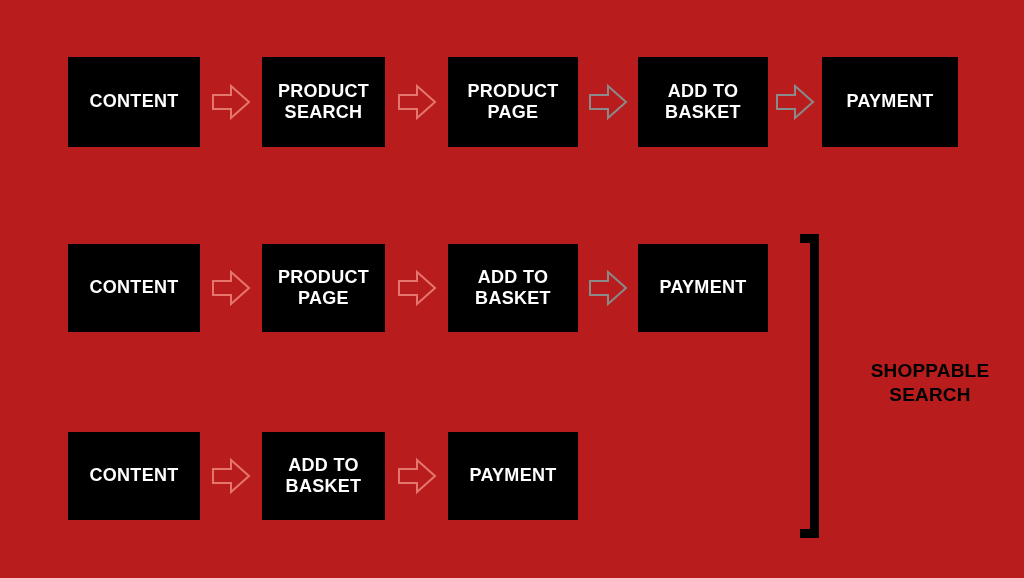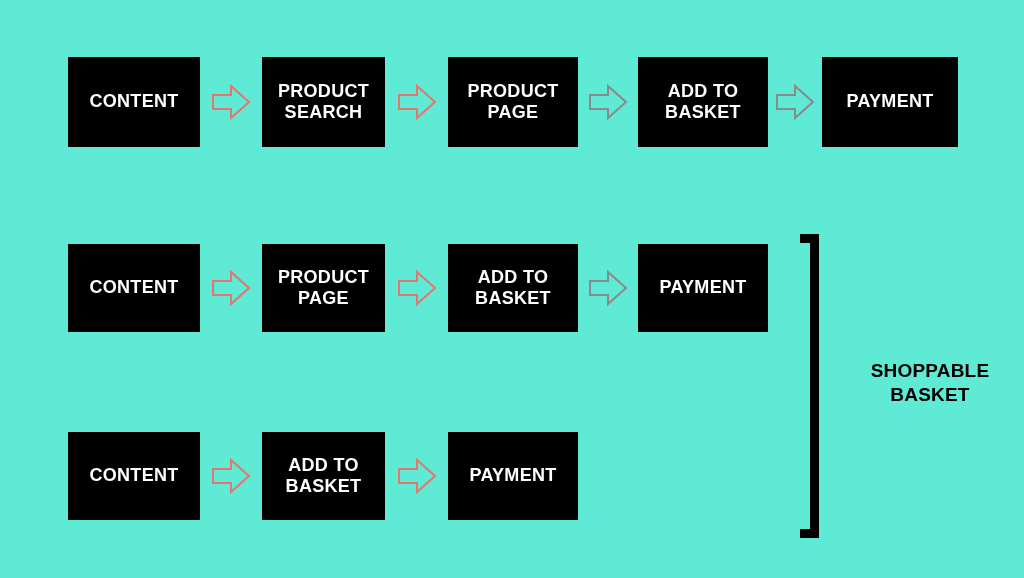--- a/index.html
+++ b/index.html
@@ -8,21 +8,21 @@
     padding: 0;
     background: #ffffff;
   }
   body {
     font-family: "Liberation Sans", sans-serif;
   }
   #canvas {
     position: relative;
     width: 1024px;
     height: 578px;
-    background: #5eead4;
+    background: #b91c1c;
     overflow: hidden;
   }
 
   
   .flow-row {
     position: absolute;
     display: flex;
     flex-direction: row;
     align-items: center;
   }
@@ -198,15 +198,15 @@
     </div>
 
     <div class="node-box" style="width:130px; height:88px; font-size:18px;">
       <span class="node-label">PAYMENT</span>
     </div>
   </div>
 
   <div id="bracket" style="left:800px; top:234px; width:19px; height:304px;"></div>
 
   <div id="bracket-caption" style="left:845px; top:359px; width:170px; font-size:19px;">SHOPPABLE
-BASKET</div>
+SEARCH</div>
 
 </div>
 
 </body></html>

